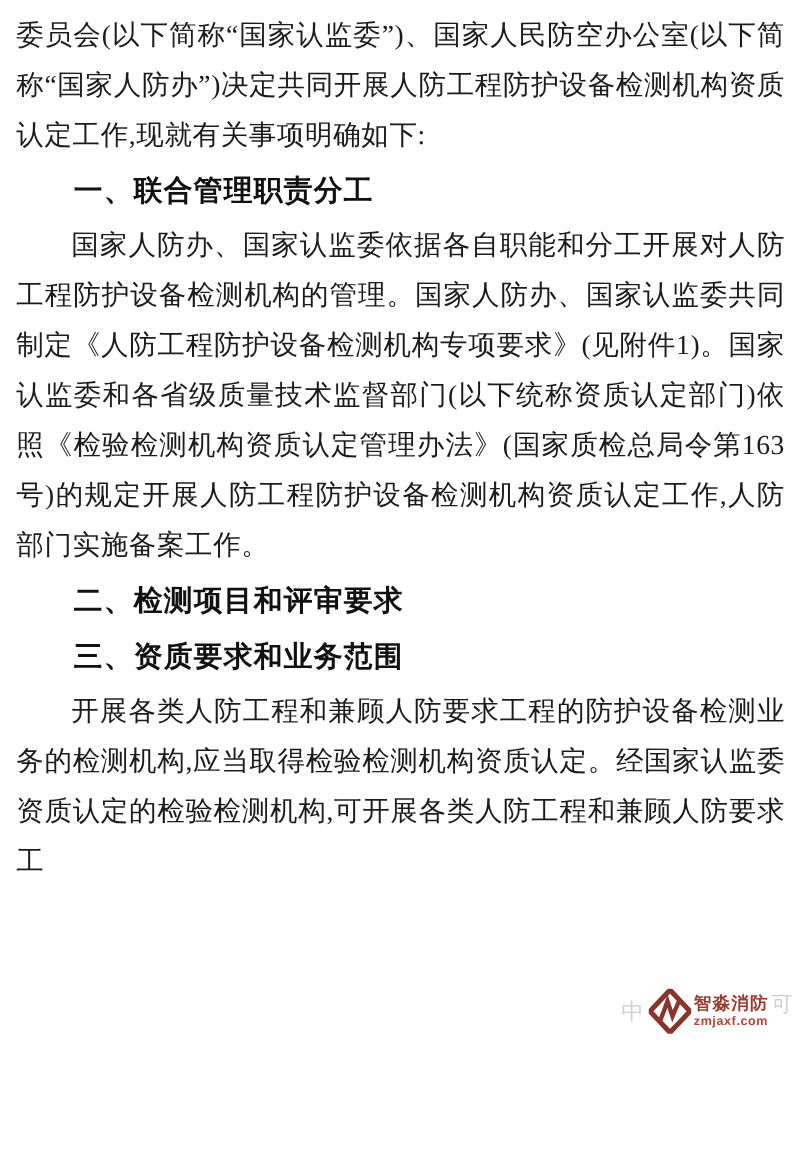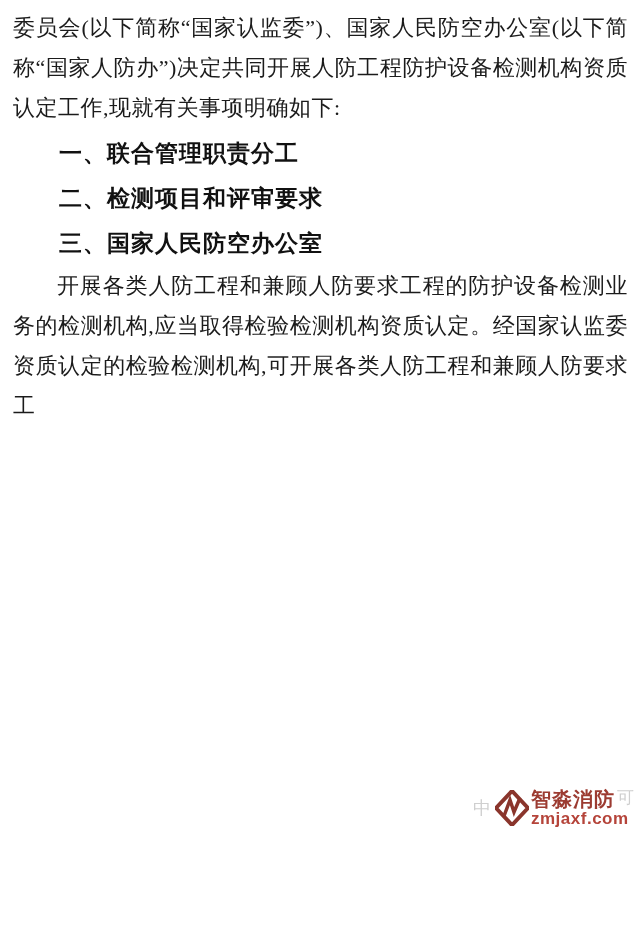--- a/index.html
+++ b/index.html
@@ -18,21 +18,21 @@
     font-size: 22px;
     line-height: 40px;
     color: #1b1b1b;
     text-align: justify;
     text-align-last: left;
     margin: 0;
     letter-spacing: 0.5px;
   }
   .indent { text-indent: 2em; }
   .heading {
-    font-family: Liberation Sans, sans-serif;
+    font-family: Liberation Serif, serif;
     font-size: 23px;
     font-weight: 700;
     color: #111111;
     line-height: 40px;
     margin: 5px 0 3px 0;
     padding-left: 2em;
     letter-spacing: 1px;
   }
   .watermark {
     position: absolute;
@@ -50,43 +50,44 @@
     font-size: 18px;
   }
   .ghost-left { margin-right: 2px; }
   .ghost-right { margin-left: 2px; font-size: 17px; align-self: flex-start; }
   .wm-logo { display: inline-block; width: 34px; height: 36px; }
   .wm-text { display: flex; flex-direction: column; line-height: 1; }
   .wm-brand-row { display: flex; align-items: flex-start; }
   .wm-brand {
     font-family: "Liberation Sans", "DejaVu Sans", sans-serif;
     font-weight: 700;
-    font-size: 20px;
+    font-size: 14px;
     letter-spacing: 1px;
   }
   .wm-url {
     font-family: "Liberation Sans", "DejaVu Sans", sans-serif;
     font-weight: 700;
-    font-size: 17px;
+    font-size: 10px;
     margin-top: 1px;
     letter-spacing: 0.5px;
   }
 </style>
 </head>
 <body>
 
 <div class="page">
 
   <p class="body-text">委员会(以下简称“国家认监委”)、国家人民防空办公室(以下简称“国家人防办”)决定共同开展人防工程防护设备检测机构资质认定工作,现就有关事项明确如下:</p>
 
   <h2 class="heading">一、联合管理职责分工</h2>
+  <p class="body-text indent">国家人防办、国家认监委依据各自职能和分工开展对人防工程防护设备检测机构的管理。国家人防办、国家认监委共同制定《人防工程防护设备检测机构专项要求》(见附件1)。国家认监委和各省级质量技术监督部门(以下统称资质认定部门)依照《检验检测机构资质认定管理办法》(国家质检总局令第163号)的规定开展人防工程防护设备检测机构资质认定工作,人防部门实施备案工作。</p>
 
   <h2 class="heading">二、检测项目和评审要求</h2>
 
-  <h2 class="heading">三、国家人民防空办公室</h2>
+  <h2 class="heading">三、资质要求和业务范围</h2>
   <p class="body-text indent">开展各类人防工程和兼顾人防要求工程的防护设备检测业务的检测机构,应当取得检验检测机构资质认定。经国家认监委资质认定的检验检测机构,可开展各类人防工程和兼顾人防要求工</p>
 
   <div class="watermark">
     <span class="ghost ghost-left">中</span>
     <span class="wm-logo">
       <svg width="34" height="36" viewBox="0 0 34 36" xmlns="http://www.w3.org/2000/svg">
         <g>
           <polygon points="17,1 33,18 17,35 1,18" fill="none" stroke="#8a352c" stroke-width="4"></polygon>
           <polyline points="9,26 15,10 19,22 25,8" fill="none" stroke="#8a352c" stroke-width="3.5"></polyline>
         </g>

